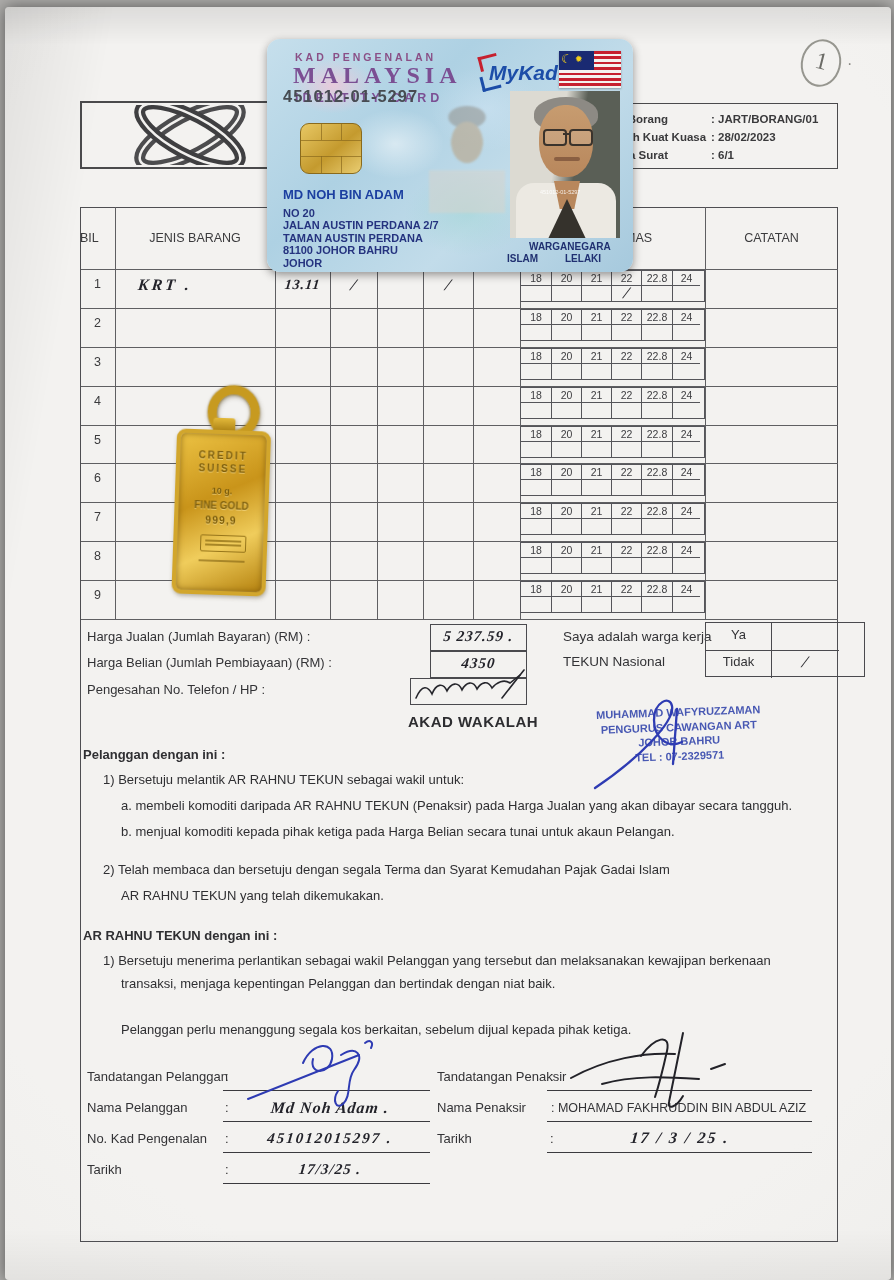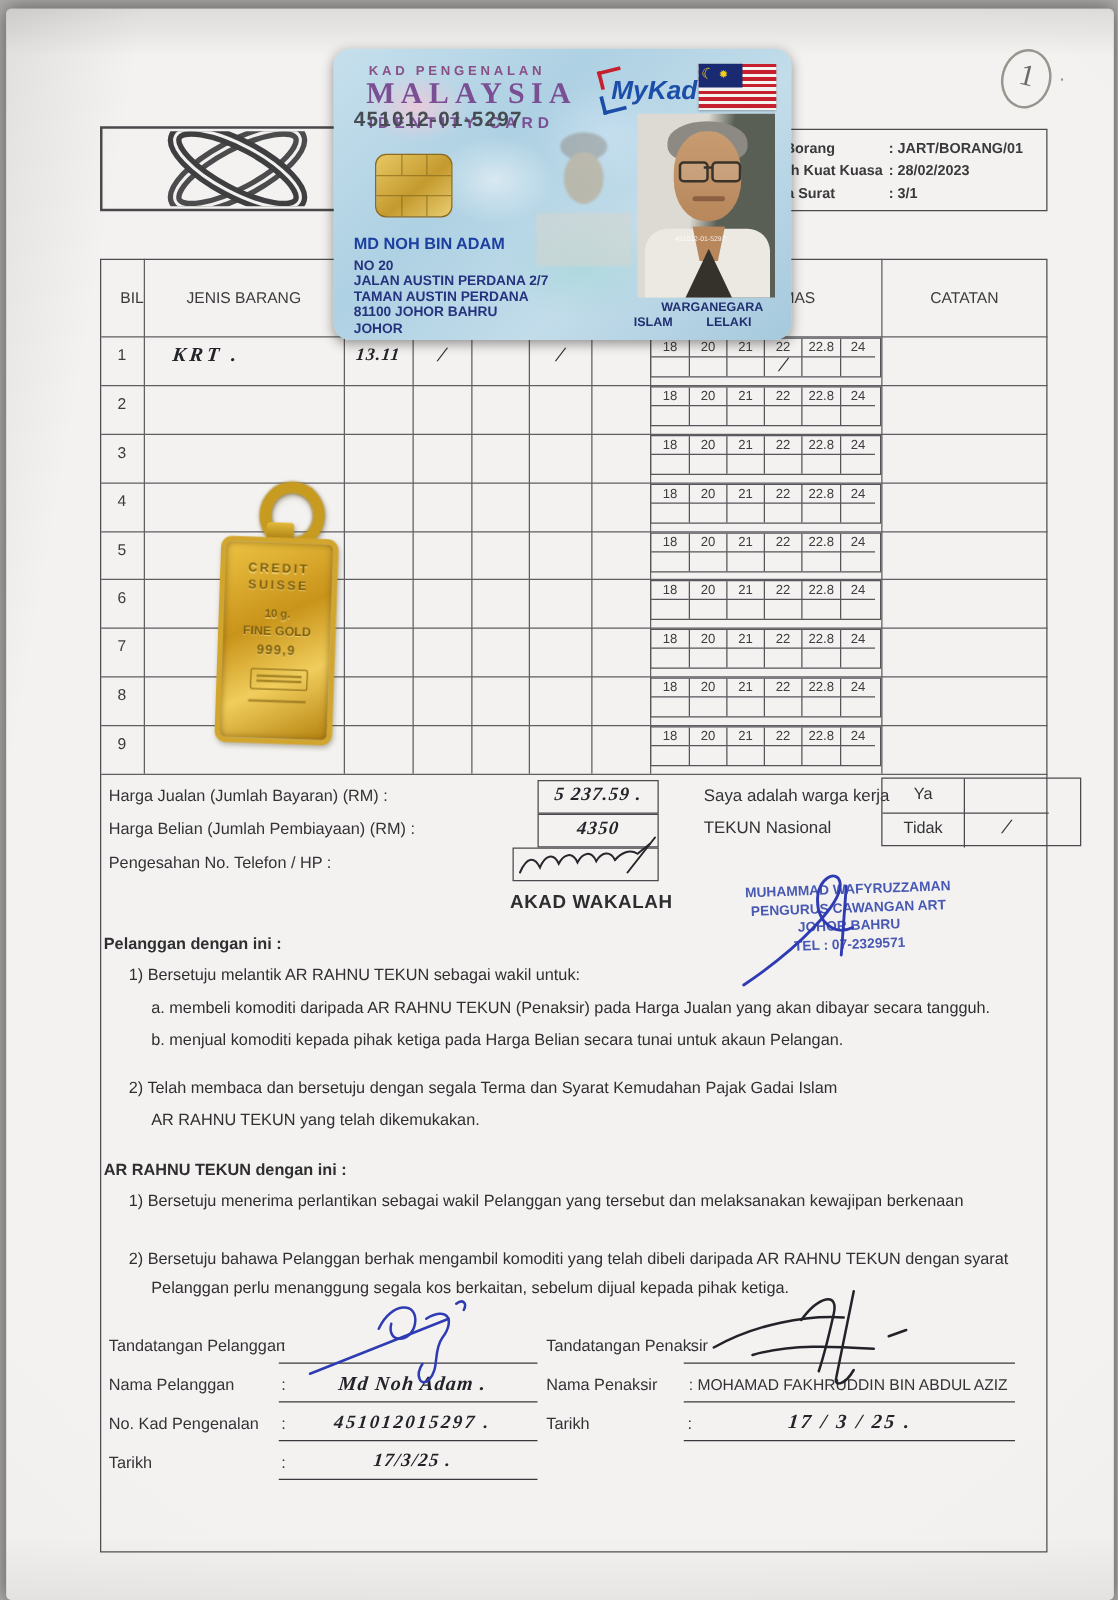--- a/index.html
+++ b/index.html
@@ -99,26 +99,26 @@
       </g>
     </svg>
   </div>
 
   <div class="abs" style="left:590px;top:96px;width:243px;height:66px;border:1.5px solid #4a4a4c;box-sizing:border-box;">
     <span class="abs" style="left:10px;top:9px;font-size:11.5px;font-weight:600;">No. Borang</span>
     <span class="abs" style="left:115px;top:9px;font-size:11.5px;font-weight:600;">: JART/BORANG/01</span>
     <span class="abs" style="left:10px;top:27px;font-size:11.5px;font-weight:600;">Tarikh Kuat Kuasa</span>
     <span class="abs" style="left:115px;top:27px;font-size:11.5px;font-weight:600;">: 28/02/2023</span>
     <span class="abs" style="left:10px;top:45px;font-size:11.5px;font-weight:600;">Muka Surat</span>
-    <span class="abs" style="left:115px;top:45px;font-size:11.5px;font-weight:600;">: 3/1</span>
+    <span class="abs" style="left:115px;top:45px;font-size:11.5px;font-weight:600;">: 6/1</span>
   </div>
 
   <div class="abs" style="left:75px;top:200px;width:758px;height:1035px;border:1.5px solid #4e4e52;box-sizing:border-box;"></div>
 
-  <span class="abs hd" style="left:75px;top:224px;width:35px;text-align:right;">BIL</span>
+  <span class="abs hd" style="left:75px;top:224px;width:35px;text-align:left;">BIL</span>
   <span class="abs hd" style="left:110px;top:224px;width:160px;text-align:center;">JENIS BARANG</span>
   <span class="abs hd" style="left:515px;top:224px;width:185px;text-align:center;">KARAT EMAS</span>
   <span class="abs hd" style="left:700px;top:224px;width:133px;text-align:center;">CATATAN</span>
 
   <div id="tablerows">
         <div class="line" style="left: 110px; top: 200px; width: 1px; height: 412px;"></div>
         <div class="line" style="left: 270px; top: 200px; width: 1px; height: 412px;"></div>
         <div class="line" style="left: 325px; top: 262px; width: 1px; height: 350px;"></div>
         <div class="line" style="left: 372px; top: 262px; width: 1px; height: 350px;"></div>
         <div class="line" style="left: 418px; top: 262px; width: 1px; height: 350px;"></div>
@@ -328,21 +328,21 @@
   </div>
 
   <span class="clause bold" style="left:78px;top:740px;">Pelanggan dengan ini :</span>
   <span class="clause" style="left:98px;top:765px;">1) Bersetuju melantik AR RAHNU TEKUN sebagai wakil untuk:</span>
   <span class="clause" style="left:116px;top:817px;">b. menjual komoditi kepada pihak ketiga pada Harga Belian secara tunai untuk akaun Pelangan.</span>
   <span class="clause" style="left:116px;top:791px;">a. membeli komoditi daripada  AR RAHNU TEKUN (Penaksir) pada Harga Jualan yang akan dibayar secara tangguh.</span>
   <span class="clause" style="left:98px;top:855px;">2) Telah membaca dan bersetuju dengan segala Terma dan Syarat Kemudahan Pajak Gadai Islam</span>
   <span class="clause" style="left:116px;top:881px;">AR RAHNU TEKUN yang telah dikemukakan.</span>
   <span class="clause bold" style="left:78px;top:921px;">AR RAHNU TEKUN dengan ini :</span>
   <span class="clause" style="left:98px;top:946px;">1) Bersetuju menerima perlantikan sebagai wakil Pelanggan yang tersebut dan melaksanakan kewajipan berkenaan</span>
-  <span class="clause" style="left:98px;top:992px;">2) Bersetuju bahawa Pelanggan berhak mengambil komoditi yang telah dibeli daripada AR RAHNU TEKUN dengan syarat</span>
+  <span class="clause" style="left:116px;top:969px;">transaksi, menjaga kepentingan Pelanggan dan bertindak dengan niat baik.</span>
   <span class="clause" style="left:116px;top:1015px;">Pelanggan perlu menanggung segala kos berkaitan, sebelum dijual kepada pihak ketiga.</span>
 
   <span class="abs lbl" style="left:82px;top:1062px;">Tandatangan Pelanggan</span>
   <span class="abs lbl" style="left:82px;top:1093px;">Nama Pelanggan</span>
   <span class="abs lbl" style="left:82px;top:1124px;">No. Kad Pengenalan</span>
   <span class="abs lbl" style="left:82px;top:1155px;">Tarikh</span>
   <span class="colon" style="left:220px;top:1062px;">:</span>
   <span class="colon" style="left:220px;top:1093px;">:</span>
   <span class="colon" style="left:220px;top:1124px;">:</span>
   <span class="colon" style="left:220px;top:1155px;">:</span>

